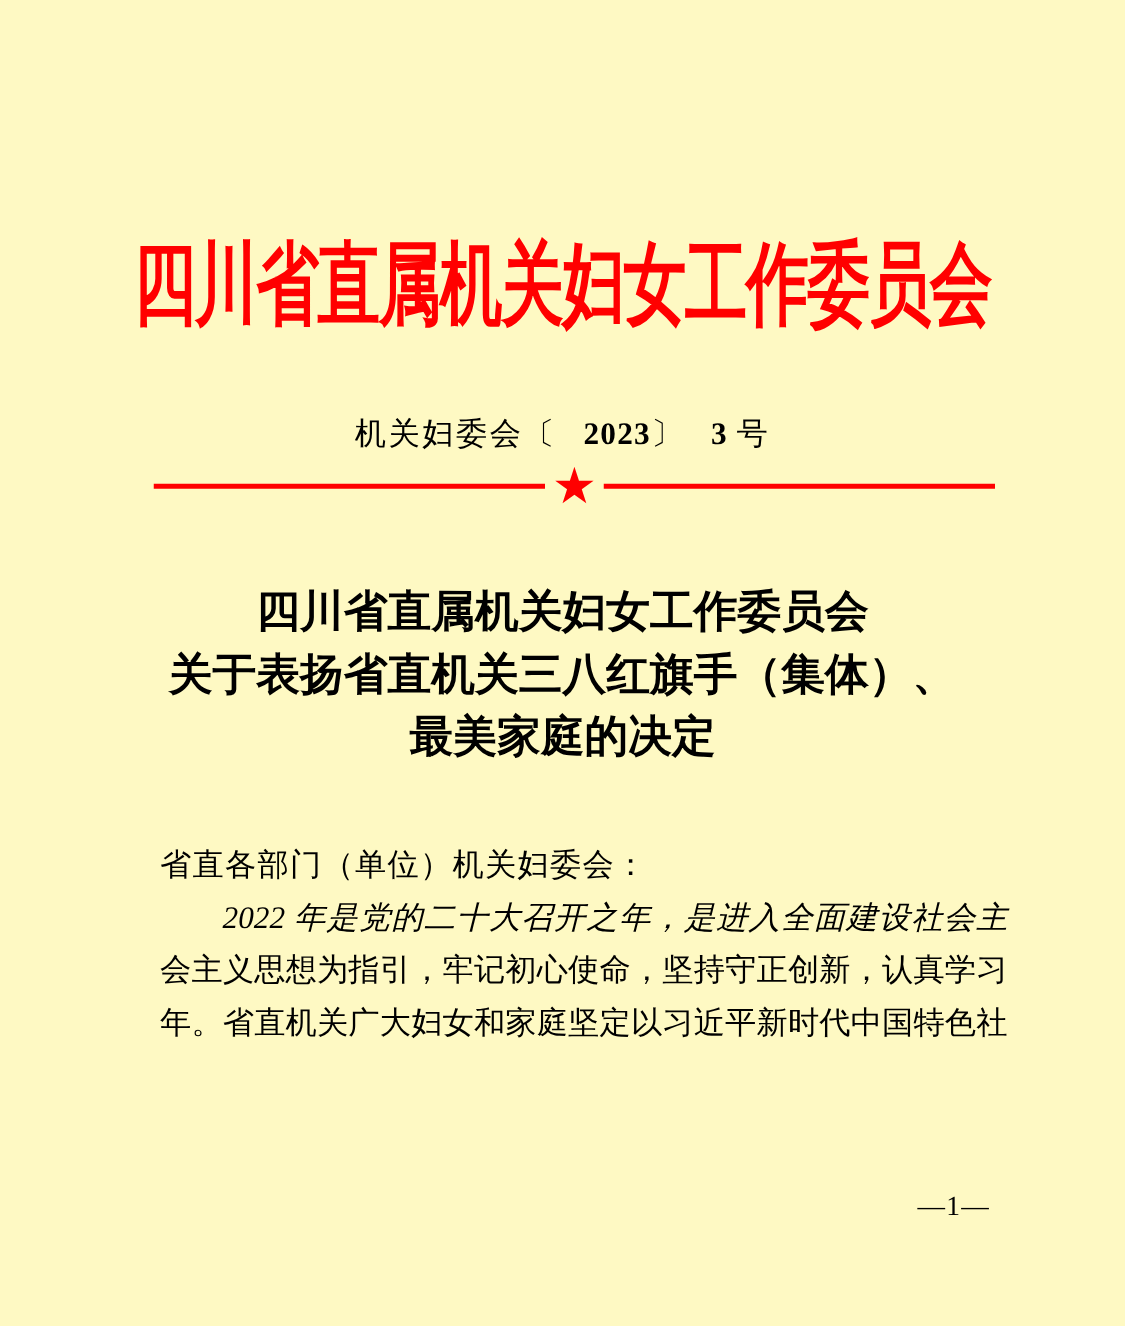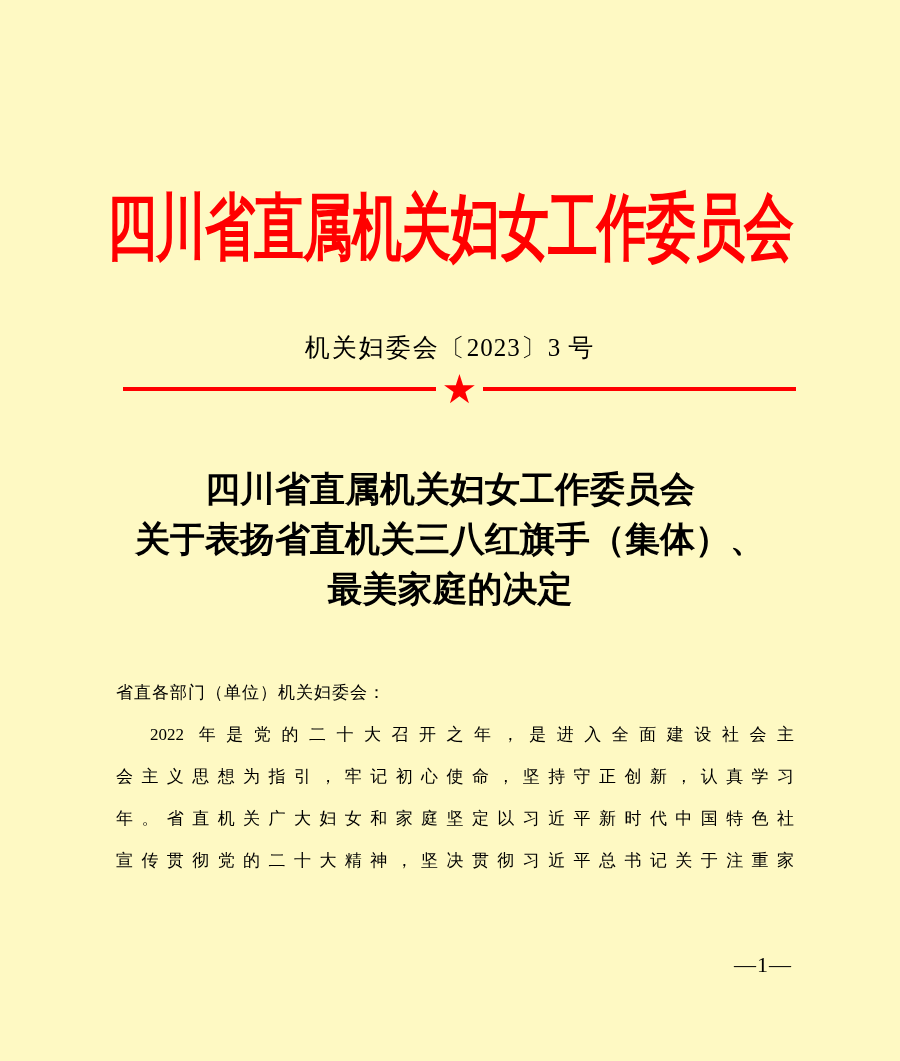--- a/index.html
+++ b/index.html
@@ -40,22 +40,23 @@
     top: 333px;
     left: 0;
     width: 100%;
     text-align: center;
     font-size: 25px;
     line-height: 30px;
     letter-spacing: 2px;
     white-space: nowrap;
   }
   .doc-number .numeric {
-    font-weight: normal;
+    font-weight: bold;
     letter-spacing: 1px;
+    margin-left: 21px;
   }
   .doc-number .suffix { margin-left: 7px; }
 
   
   .divider {
     position: absolute;
     top: 372px;
     left: 123px;
     width: 673px;
     height: 34px;
@@ -86,35 +87,36 @@
     font-size: 35px;
     font-weight: bold;
     line-height: 50px;
     letter-spacing: 0;
   }
 
   
   .body-text {
     position: absolute;
     top: 672px;
-    left: 116px;
+    left: 128px;
     width: 678px;
-    font-size: 17px;
+    font-size: 25px;
     line-height: 42px;
   }
   .body-text .salutation {
     text-align: left;
     letter-spacing: 1px;
   }
   .body-text .para-line {
     text-align: justify;
     text-align-last: justify;
   }
   .body-text .para-line.indent {
     text-indent: 2em;
+    font-style: italic;
   }
 
   
   .page-number {
     position: absolute;
     top: 951px;
     right: 108px;
     font-size: 22px;
     line-height: 28px;
     letter-spacing: 1px;
@@ -141,18 +143,17 @@
     <div>四川省直属机关妇女工作委员会</div>
     <div>关于表扬省直机关三八红旗手（集体）、</div>
     <div>最美家庭的决定</div>
   </div>
 
   <div class="body-text">
     <div class="salutation">省直各部门（单位）机关妇委会：</div>
     <div class="para-line indent">2022 年是党的二十大召开之年，是进入全面建设社会主</div>
     <div class="para-line">会主义思想为指引，牢记初心使命，坚持守正创新，认真学习</div>
     <div class="para-line">年。省直机关广大妇女和家庭坚定以习近平新时代中国特色社</div>
-    <div class="para-line">宣传贯彻党的二十大精神，坚决贯彻习近平总书记关于注重家</div>
   </div>
 
   <div class="page-number">—1—</div>
 
 </div>
 
 </body></html>

